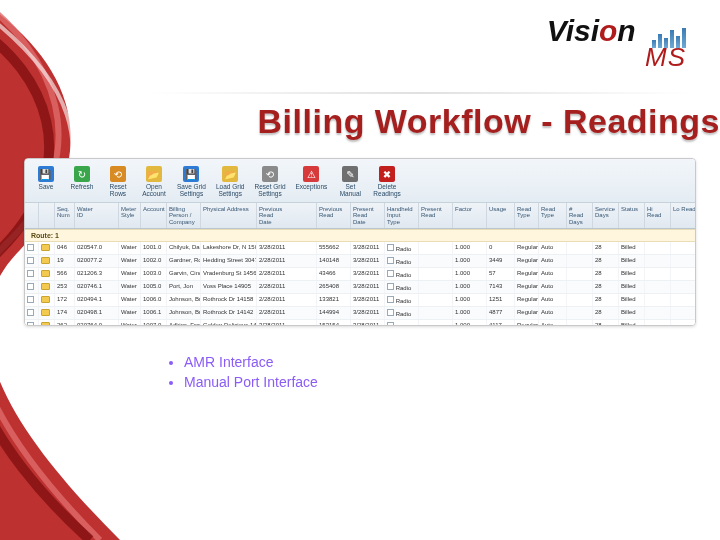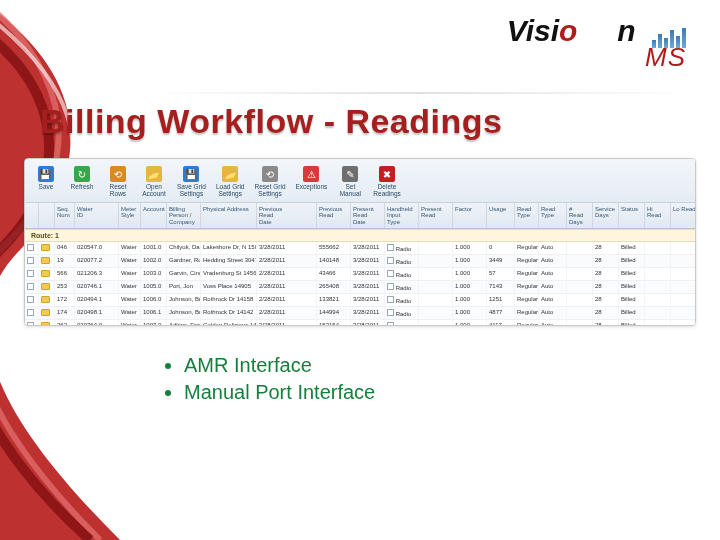--- a/index.html
+++ b/index.html
@@ -7,29 +7,29 @@
 
   .slide { position: relative; width: 720px; height: 540px; background: #fff; }
 
   
   .swirl { position: absolute; top: 0; left: -20px; width: 160px; height: 540px; pointer-events: none; }
   .swirl svg { width: 100%; height: 100%; }
 
   
   .logo { position: absolute; top: 14px; right: 34px; text-align: right; font-family: Arial, sans-serif; }
   .logo .v { font-size: 30px; font-weight: 700; }
-  .logo .v .vi { color: #111; font-style: italic; margin-left: 40px; }
+  .logo .v .vi { color: #111; font-style: italic; }
   .logo .v .o  { color: #b01c1c; font-style: italic; }
   .logo .bars { display: inline-block; margin-left: 6px; }
   .logo .bars span { display: inline-block; width: 4px; margin-left: 2px; background: linear-gradient(#3b7bb5,#6fa9d4); vertical-align: bottom; }
   .logo .ms { color: #b01c1c; font-size: 26px; font-weight: 400; font-style: italic; letter-spacing: 1px; margin-top: -6px; }
 
   .divider { position: absolute; top: 92px; left: 150px; right: 30px; height: 2px; background: linear-gradient(to right, rgba(0,0,0,0), rgba(0,0,0,0.12), rgba(0,0,0,0)); }
 
-  .title { position: absolute; top: 102px; left: 0; right: 0; text-align: left; font-size: 34px; font-weight: 700; color: #a61f1f; text-shadow: 0 2px 2px rgba(0,0,0,0.25); letter-spacing: .5px; padding-left: 40px; }
+  .title { position: absolute; top: 102px; left: 0; right: 0; text-align: right; font-size: 34px; font-weight: 700; color: #a61f1f; text-shadow: 0 2px 2px rgba(0,0,0,0.25); letter-spacing: .5px; padding-left: 40px; }
 
   
   .app { position: absolute; top: 158px; left: 24px; right: 24px; height: 168px; border: 1px solid #c9c9c9; border-radius: 4px; background: linear-gradient(#f5f8fb,#eef2f6); box-shadow: 0 1px 3px rgba(0,0,0,.15); overflow: hidden; font-size: 7px; color: #333; }
 
   .toolbar { display: flex; gap: 2px; padding: 4px 4px 2px 4px; background: linear-gradient(#f2f6fa,#e4ecf3); border-bottom: 1px solid #c7d1da; }
   .tbtn { display: flex; flex-direction: column; align-items: center; justify-content: flex-start; min-width: 34px; padding: 2px 3px; border: 1px solid transparent; border-radius: 3px; }
   .tico { width: 16px; height: 16px; border-radius: 2px; display:flex; align-items:center; justify-content:center; font-size:10px; color:#fff; }
   .tlbl { font-size: 6.5px; color: #2a4a66; text-align: center; line-height: 1; margin-top: 2px; white-space: pre-line; }
 
   .headers { display: grid; grid-template-columns: 14px 16px 20px 44px 22px 26px 34px 56px 60px 34px 34px 34px 34px 34px 28px 24px 28px 26px 26px 26px 26px 30px 30px 30px 30px; background: linear-gradient(#eef3f8,#e0e8f0); border-bottom: 1px solid #b8c5d1; }
@@ -37,21 +37,21 @@
 
   .grouprow { background: #fff6dd; border-top: 1px solid #e8ddb6; border-bottom: 1px solid #e8ddb6; padding: 2px 6px; font-size: 7px; color: #5a4a14; font-weight: 600; }
 
   .rows { background: #fff; }
   .row { display: grid; grid-template-columns: 14px 16px 20px 44px 22px 26px 34px 56px 60px 34px 34px 34px 34px 34px 28px 24px 28px 26px 26px 26px 26px 30px 30px 30px 30px; border-bottom: 1px solid #eef1f4; }
   .row:nth-child(even){ background:#f9fbfd; }
   .row > div { padding: 2px 2px; font-size: 6px; color: #333; border-right: 1px solid #f2f4f7; overflow: hidden; white-space: nowrap; }
   .cb { width:7px; height:7px; border:1px solid #9aa9b7; background:#fff; display:inline-block; }
   .ficon { width:9px; height:7px; background:#f4c94f; border:1px solid #caa430; border-radius:1px; display:inline-block; }
 
-  .bullets { position: absolute; top: 350px; left: 160px; font-size: 20px; color: #15803d; }
+  .bullets { position: absolute; top: 350px; left: 160px; font-size: 14px; color: #8b5cf6; }
   .bullets li { list-style: disc; margin: 4px 0 4px 24px; }
 </style>
 </head>
 <body>
 
 <div class="slide">
 
   <div class="swirl">
     <svg viewBox="0 0 160 540" preserveAspectRatio="none">
       <path d="M0 0 C90 60 130 150 40 250 C-40 330 40 440 140 540 L0 540 Z" fill="#b91f1f" opacity=".92"></path>

